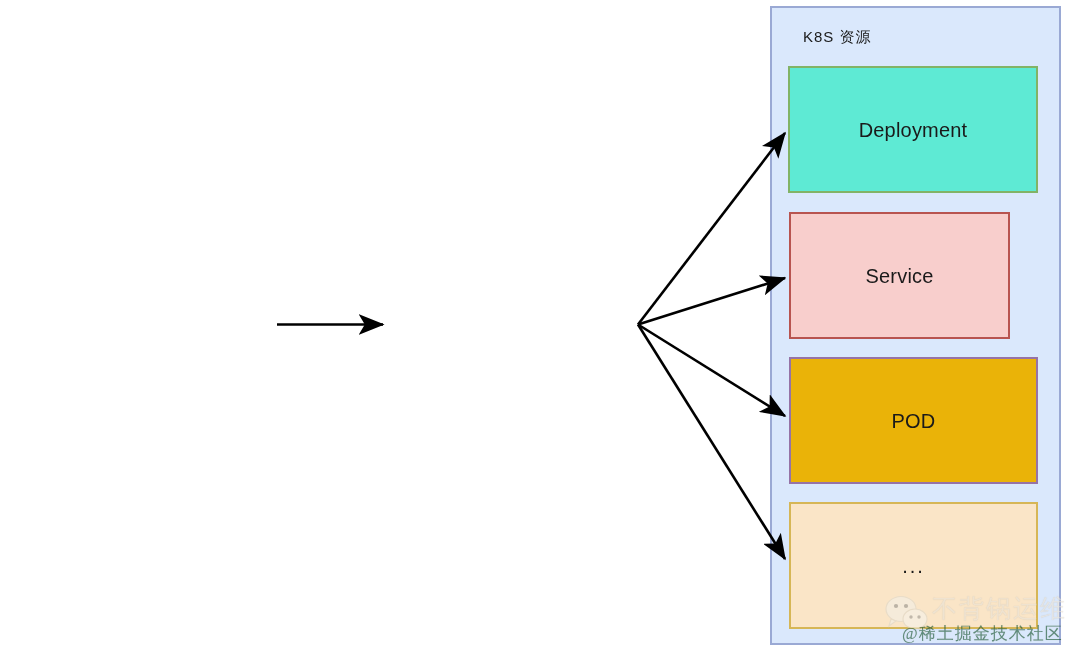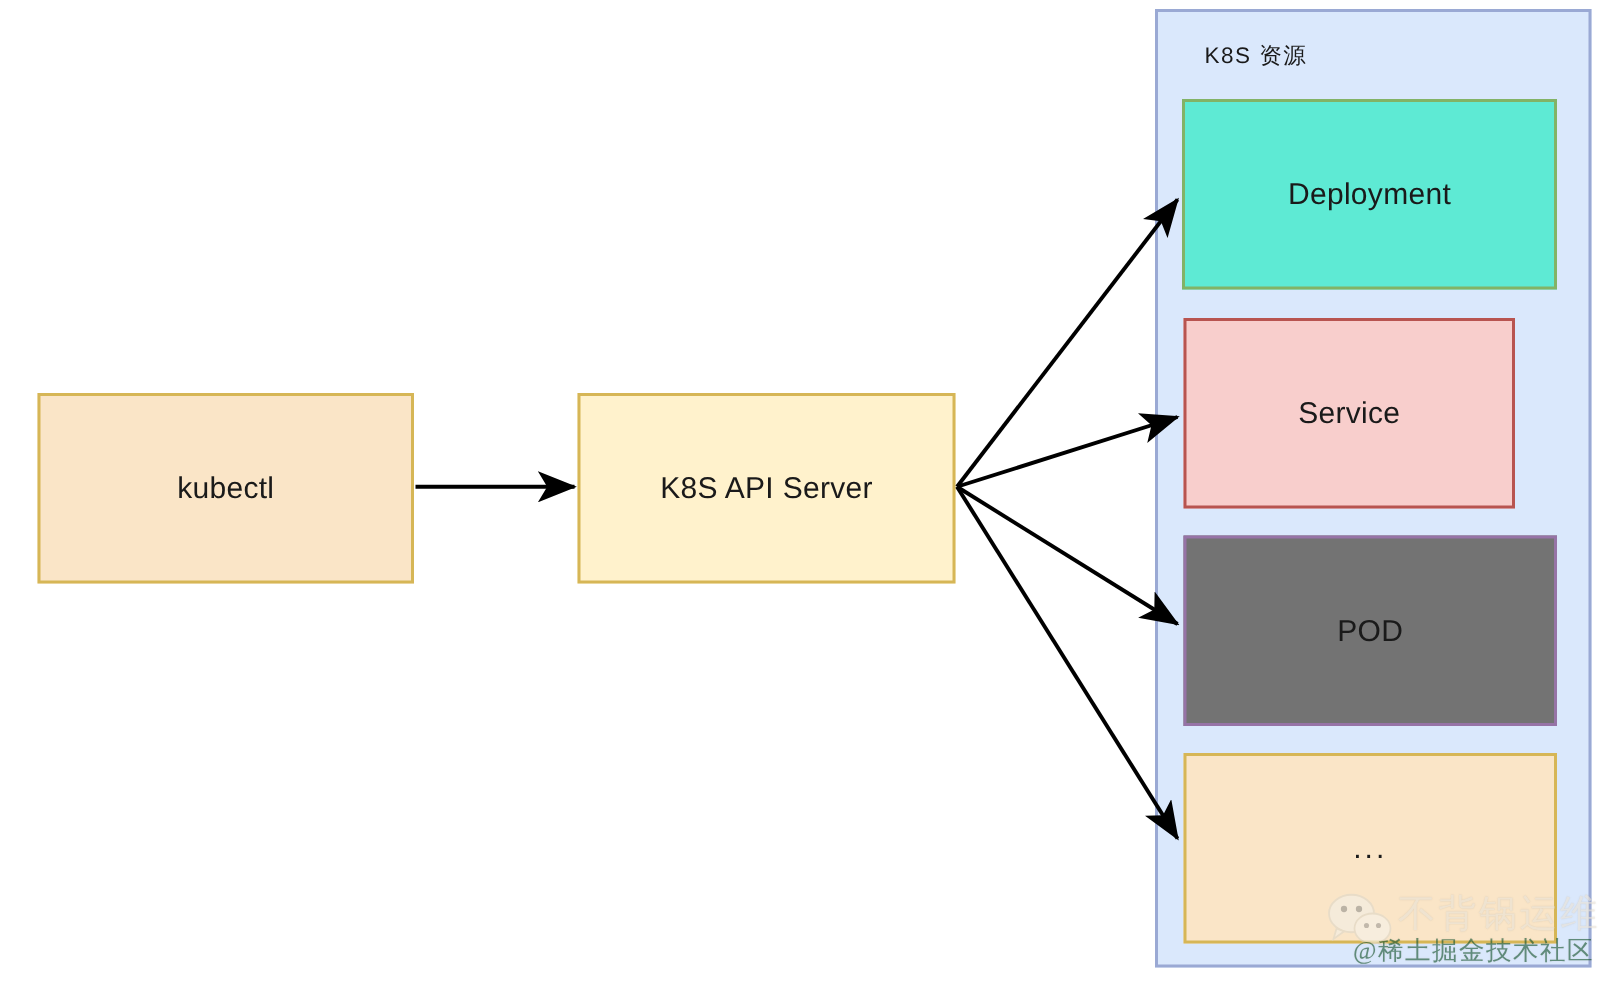--- a/index.html
+++ b/index.html
@@ -79,21 +79,21 @@
   }
   #service-node {
     left: 789px; top: 212px;
     width: 221px; height: 127px;
     background: #f8cecc;
     border-color: #b85450;
   }
   #pod-node {
     left: 789px; top: 357px;
     width: 249px; height: 127px;
-    background: #737373;
+    background: #eab308;
     border-color: #9673a6;
   }
   #more-node {
     left: 789px; top: 502px;
     width: 249px; height: 127px;
     background: #fae5c7;
     border-color: #d6b656;
     font-size: 20px;
     letter-spacing: 2px;
   }
@@ -144,27 +144,21 @@
 </style>
 </head>
 <body>
 
 <div id="canvas">
 
   <div id="k8s-container">
     <div id="k8s-container-title">K8S 资源</div>
   </div>
 
-  <div class="node" id="kubectl-node">
-    <span>kubectl</span>
-  </div>
-
-  <div class="node" id="apiserver-node">
-    <span>K8S API Server</span>
-  </div>
+
 
   <div class="node" id="deployment-node">
     <span>Deployment</span>
   </div>
 
   <div class="node" id="service-node">
     <span>Service</span>
   </div>
 
   <div class="node" id="pod-node">

